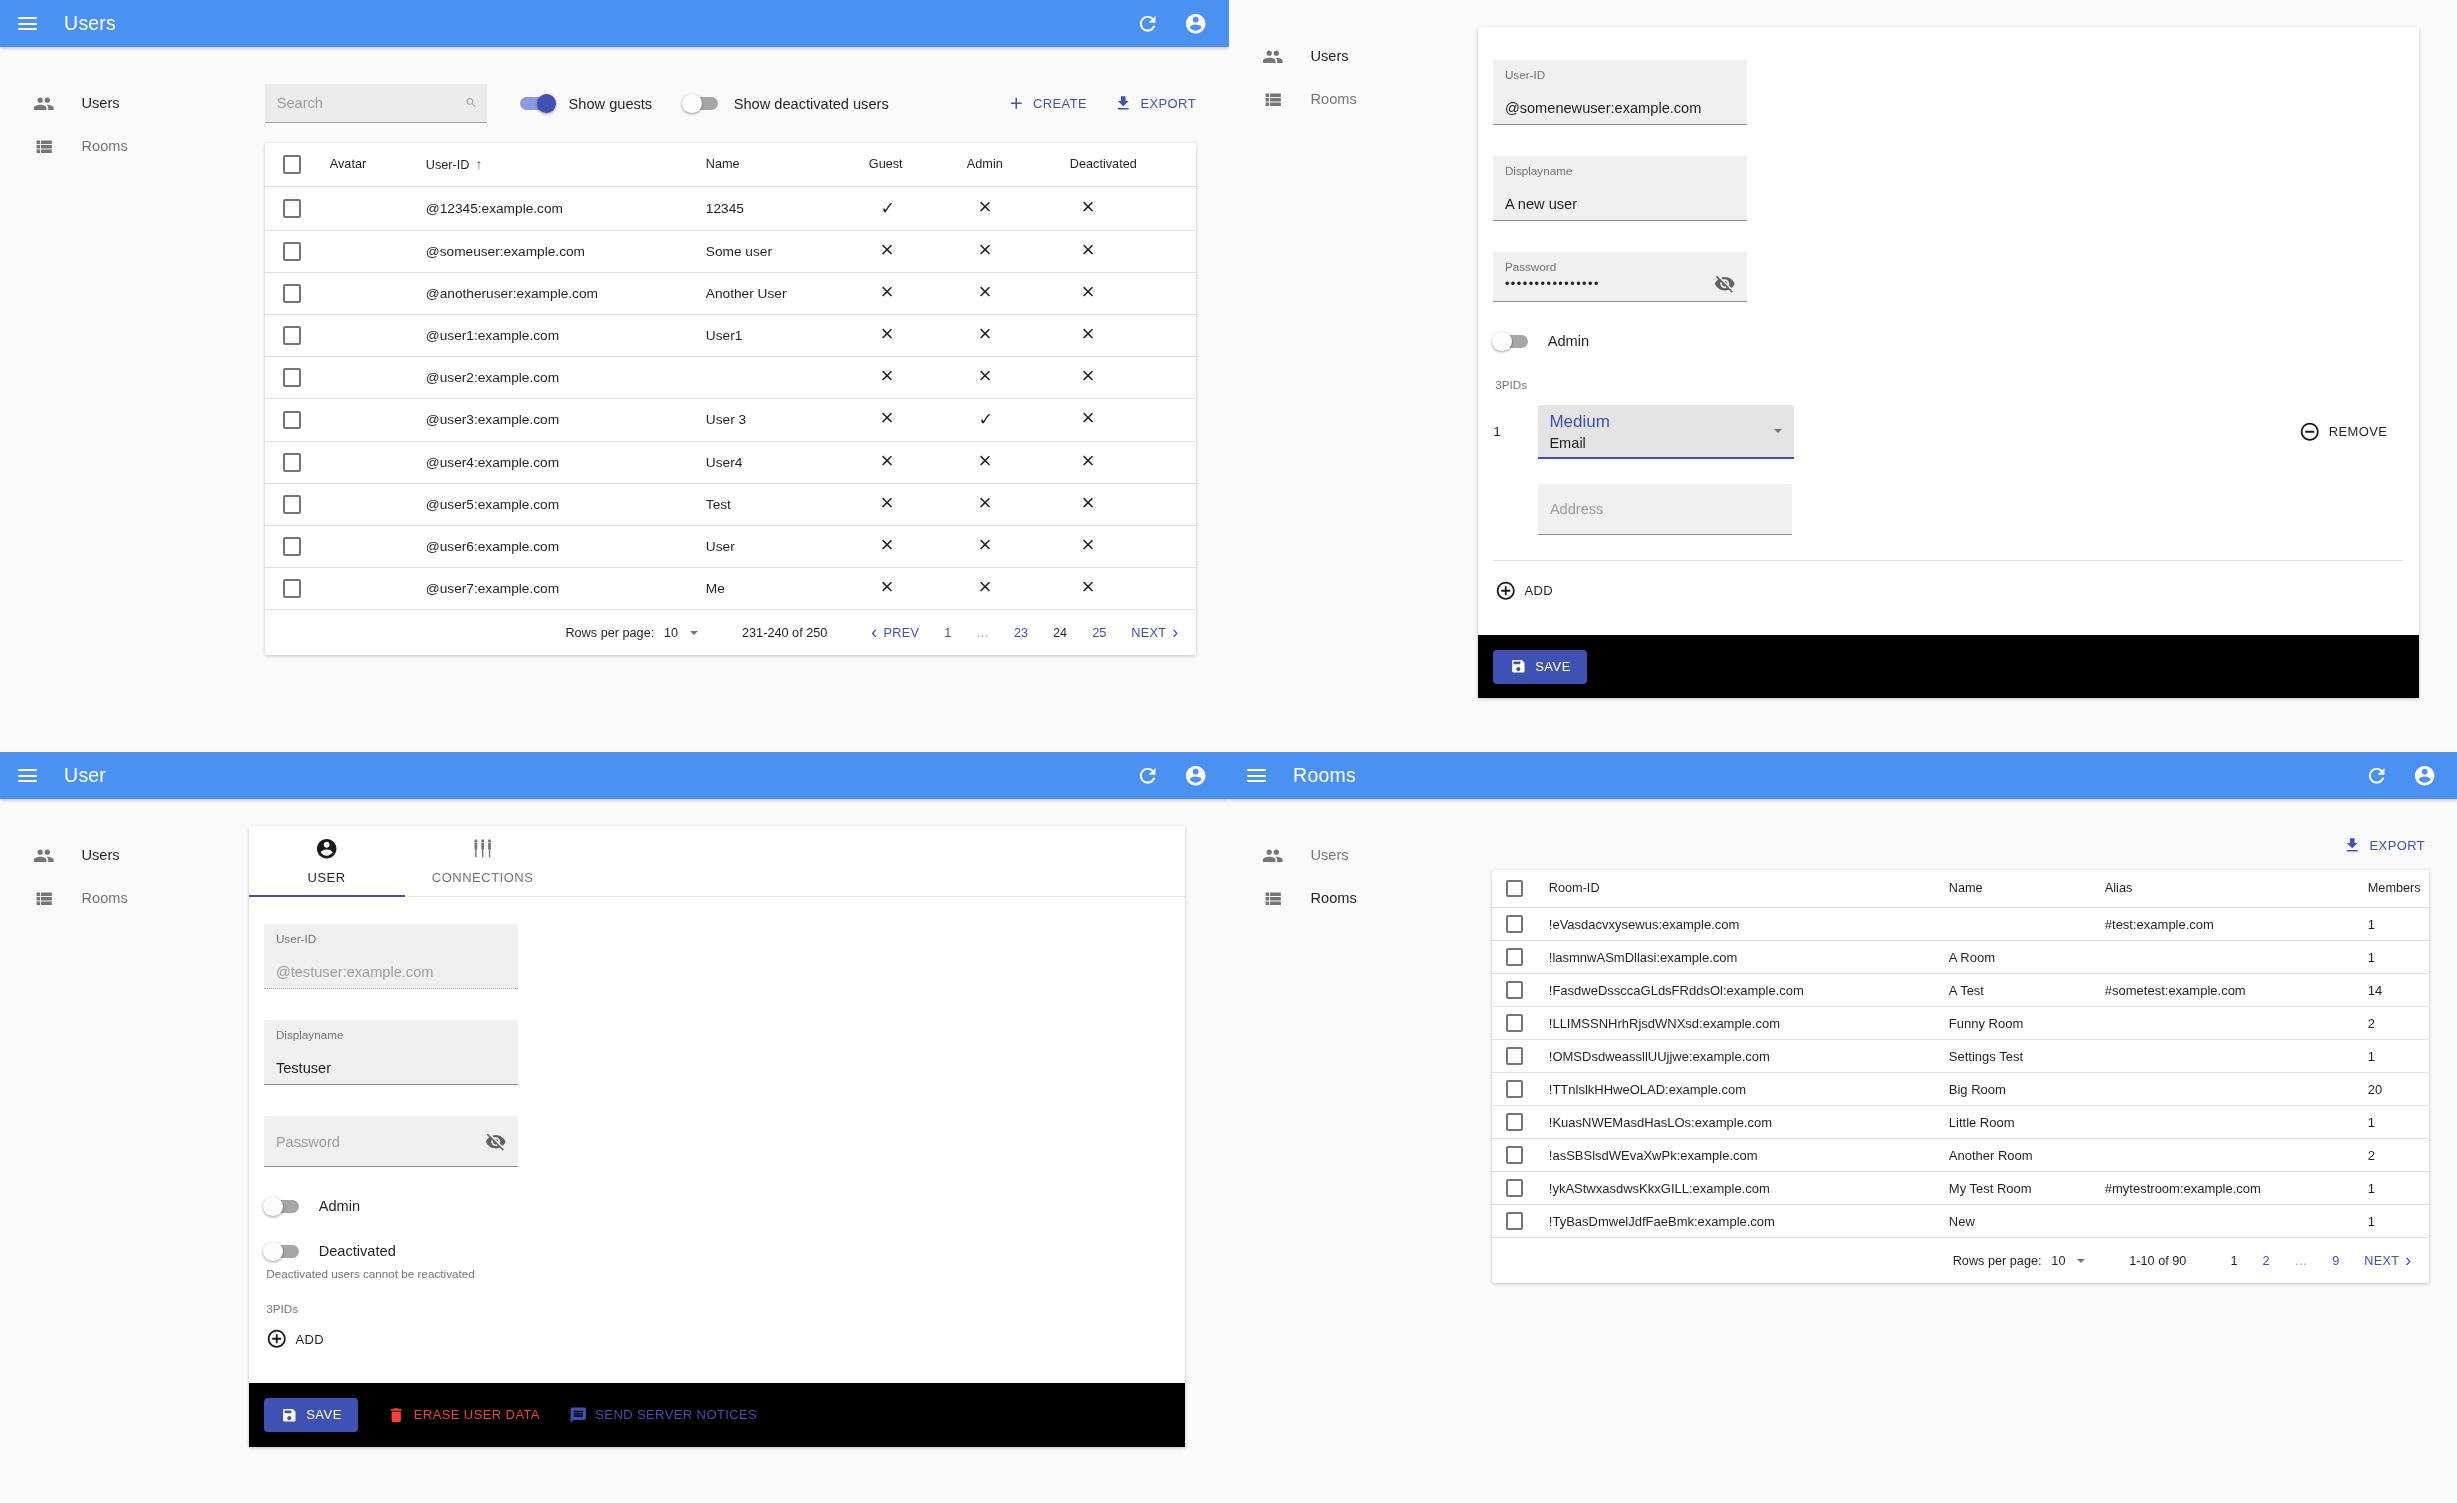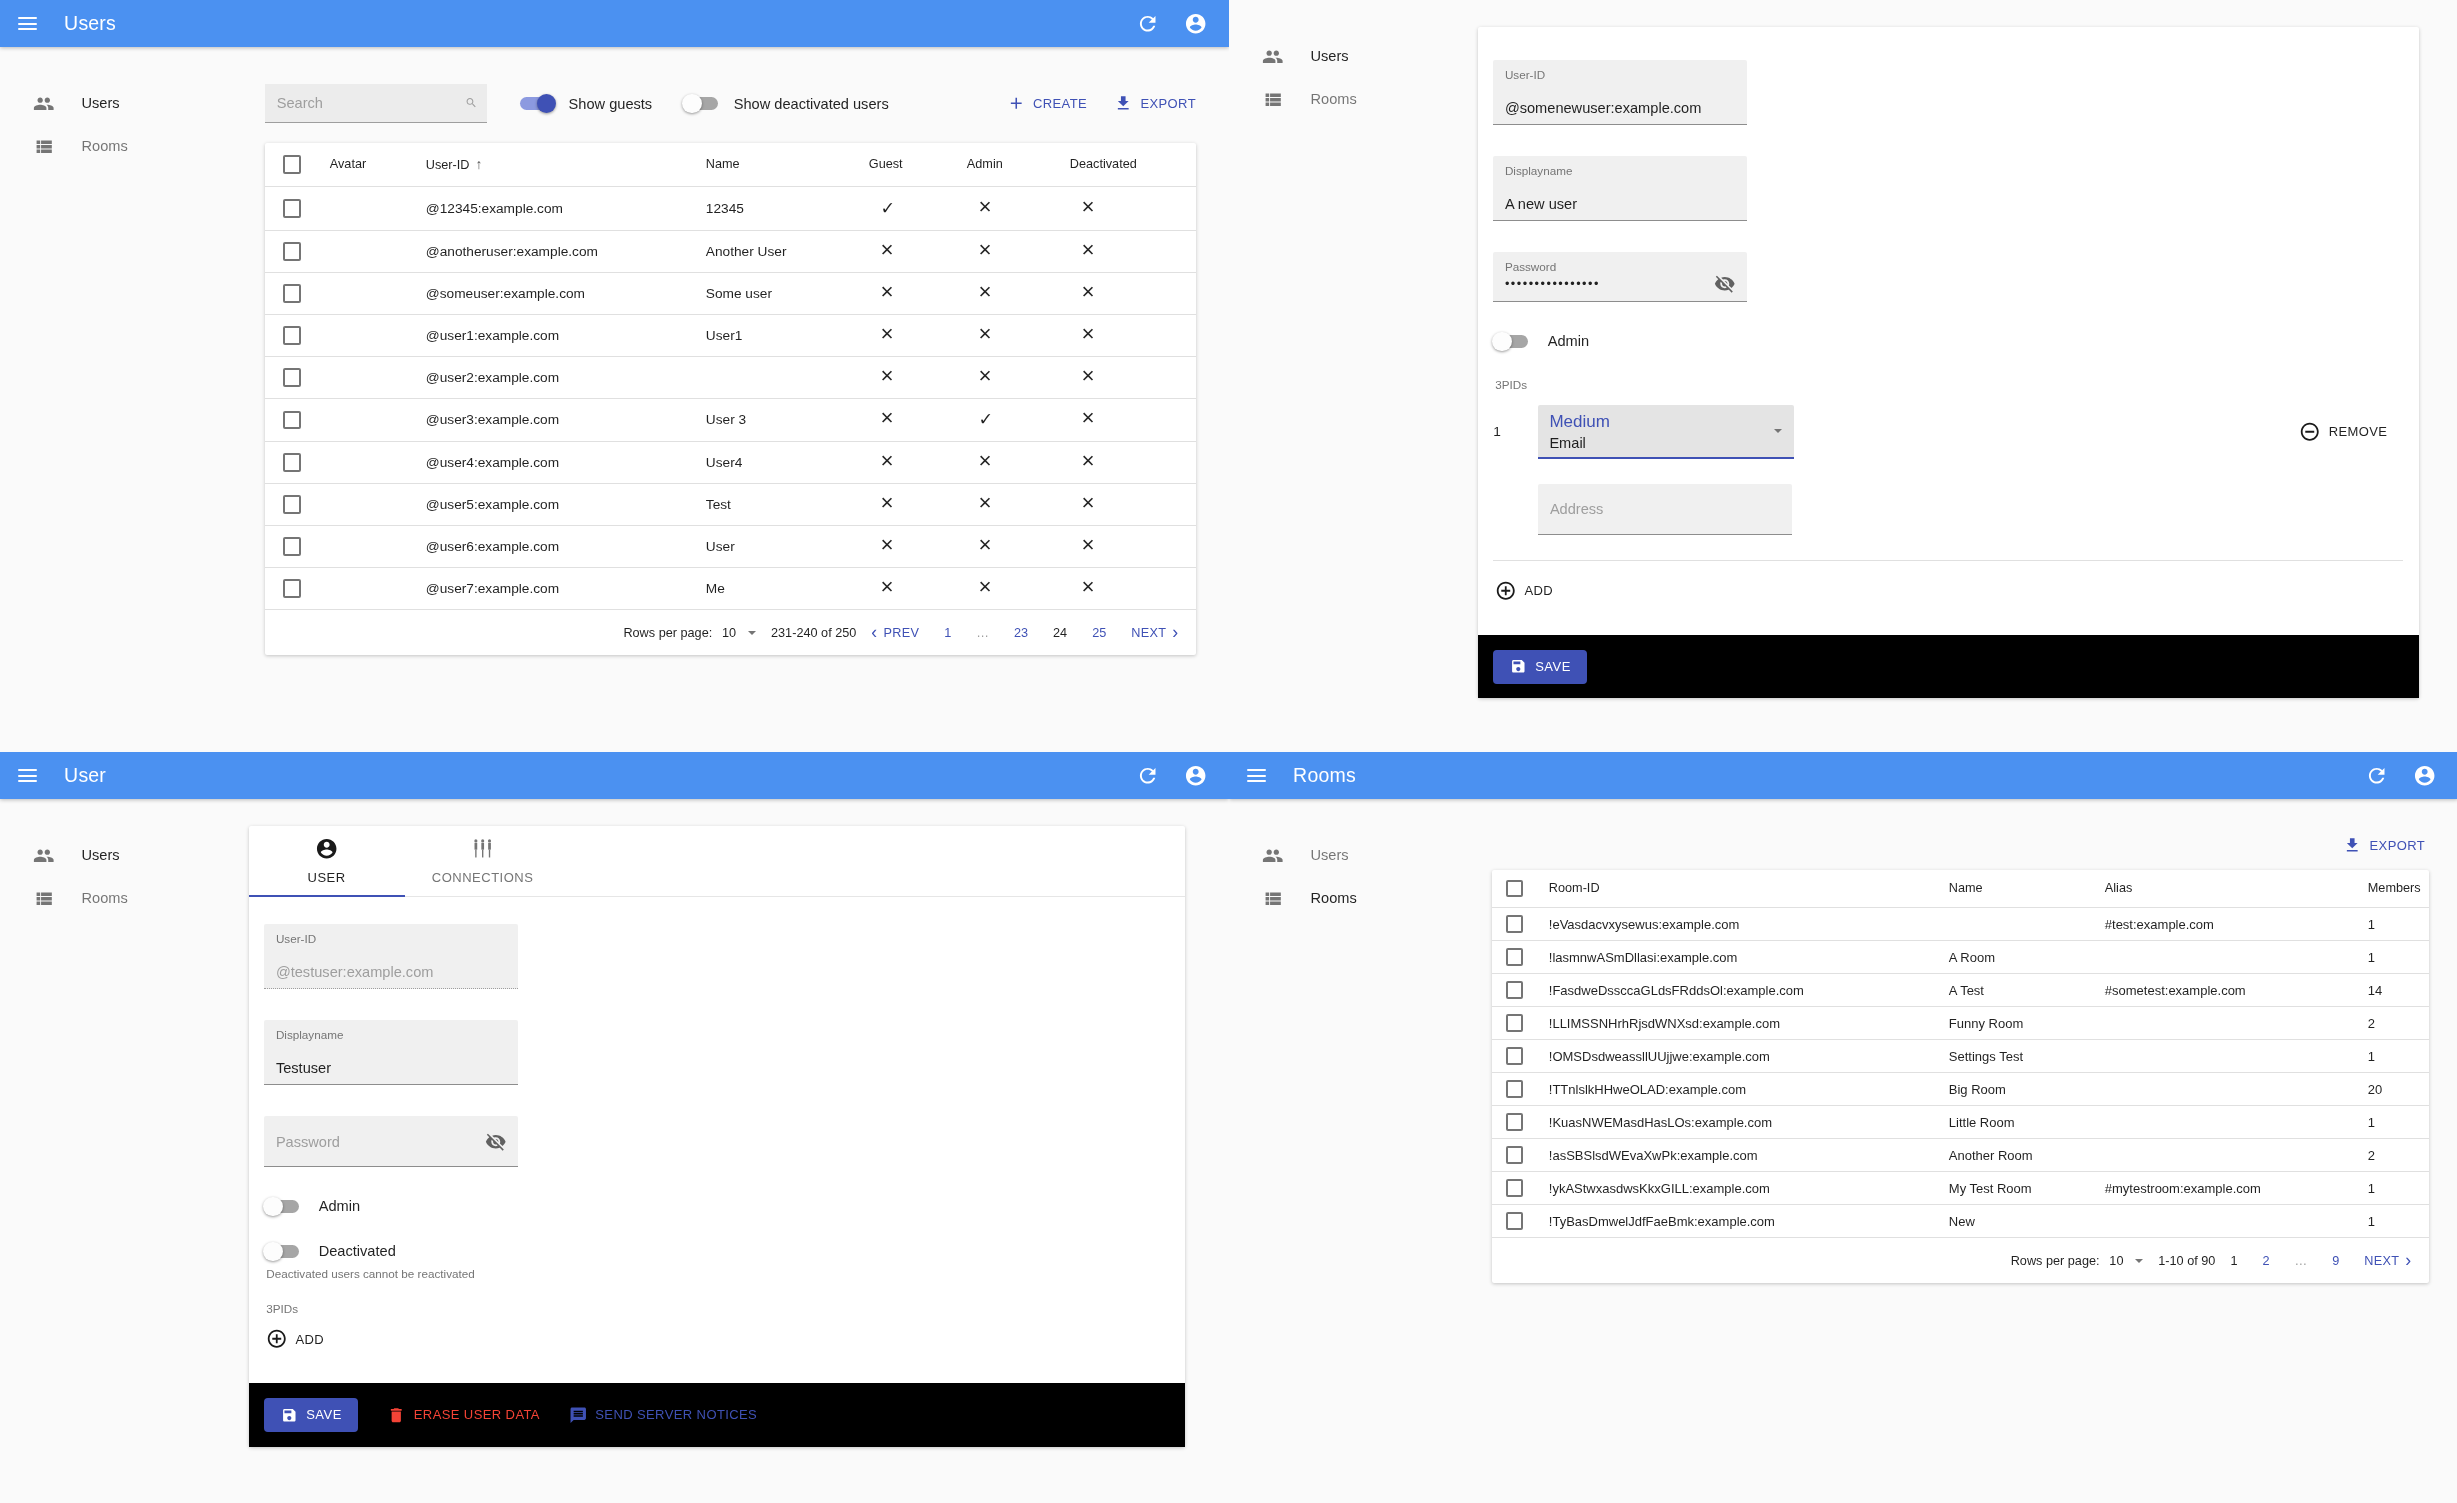--- a/index.html
+++ b/index.html
@@ -38,21 +38,21 @@
   .users-table td { padding:10.7px 7.8px; height:42px; }
   .rooms-table th { padding:9.8px 7.8px; }
   .rooms-table td { padding:6.8px 7.8px; height:33px; font-size:13px; }
   .cb { width:18.5px; height:18.5px; border:2px solid #757575; border-radius:2px; display:inline-block;
         background:#fff; cursor:pointer; vertical-align:middle; }
   .bool-cell { padding-left:19.5px !important; }
   .glyph.check { font-size:17.6px; }
   .glyph.cross { font-size:22.4px; line-height:13.7px; }
   .sort-arrow { color:#555; font-size:13.7px; margin-left:5.9px; }
 
-  .table-footer { display:flex; justify-content:flex-end; align-items:center; gap:15px;
+  .table-footer { display:flex; justify-content:flex-end; align-items:center; gap:44px;
                   height:45px; padding-right:17.6px; font-size:12.7px; color:rgba(0,0,0,.87); }
   .rpp { display:flex; align-items:center; gap:9.8px; cursor:pointer; }
   .caret-down { width:0; height:0; border-left:4.9px solid transparent; border-right:4.9px solid transparent;
                 border-top:4.9px solid #757575; margin-left:2px; }
   .pager { display:flex; align-items:center; gap:25px; }
   .pager .page-link { color:#3f51b5; cursor:pointer; font-size:12.7px; }
   .pager .page-link.current { color:rgba(0,0,0,.87); cursor:default; }
   .pager .page-link.ellipsis { color:#9e9e9e; cursor:default; }
   .pager .nav-btn { color:#3f51b5; cursor:pointer; display:flex; align-items:center; gap:5.9px;
                     font-size:12.7px; font-weight:500; letter-spacing:0.3px; }
@@ -299,31 +299,31 @@
                   <td></td>
                   <td>@12345:example.com</td>
                   <td>12345</td>
                   <td class="bool-cell"><span class="glyph check">✓</span></td>
                   <td class="bool-cell"><span class="glyph cross">×</span></td>
                   <td class="bool-cell"><span class="glyph cross">×</span></td>
                 </tr>
                 <tr>
                   <td style="padding-left: 17.6px;"><span class="cb"></span></td>
                   <td></td>
+                  <td>@someuser:example.com</td>
+                  <td>Some user</td>
+                  <td class="bool-cell"><span class="glyph cross">×</span></td>
+                  <td class="bool-cell"><span class="glyph cross">×</span></td>
+                  <td class="bool-cell"><span class="glyph cross">×</span></td>
+                </tr>
+                <tr>
+                  <td style="padding-left: 17.6px;"><span class="cb"></span></td>
+                  <td></td>
                   <td>@anotheruser:example.com</td>
                   <td>Another User</td>
-                  <td class="bool-cell"><span class="glyph cross">×</span></td>
-                  <td class="bool-cell"><span class="glyph cross">×</span></td>
-                  <td class="bool-cell"><span class="glyph cross">×</span></td>
-                </tr>
-                <tr>
-                  <td style="padding-left: 17.6px;"><span class="cb"></span></td>
-                  <td></td>
-                  <td>@someuser:example.com</td>
-                  <td>Some user</td>
                   <td class="bool-cell"><span class="glyph cross">×</span></td>
                   <td class="bool-cell"><span class="glyph cross">×</span></td>
                   <td class="bool-cell"><span class="glyph cross">×</span></td>
                 </tr>
                 <tr>
                   <td style="padding-left: 17.6px;"><span class="cb"></span></td>
                   <td></td>
                   <td>@user1:example.com</td>
                   <td>User1</td>
                   <td class="bool-cell"><span class="glyph cross">×</span></td>

